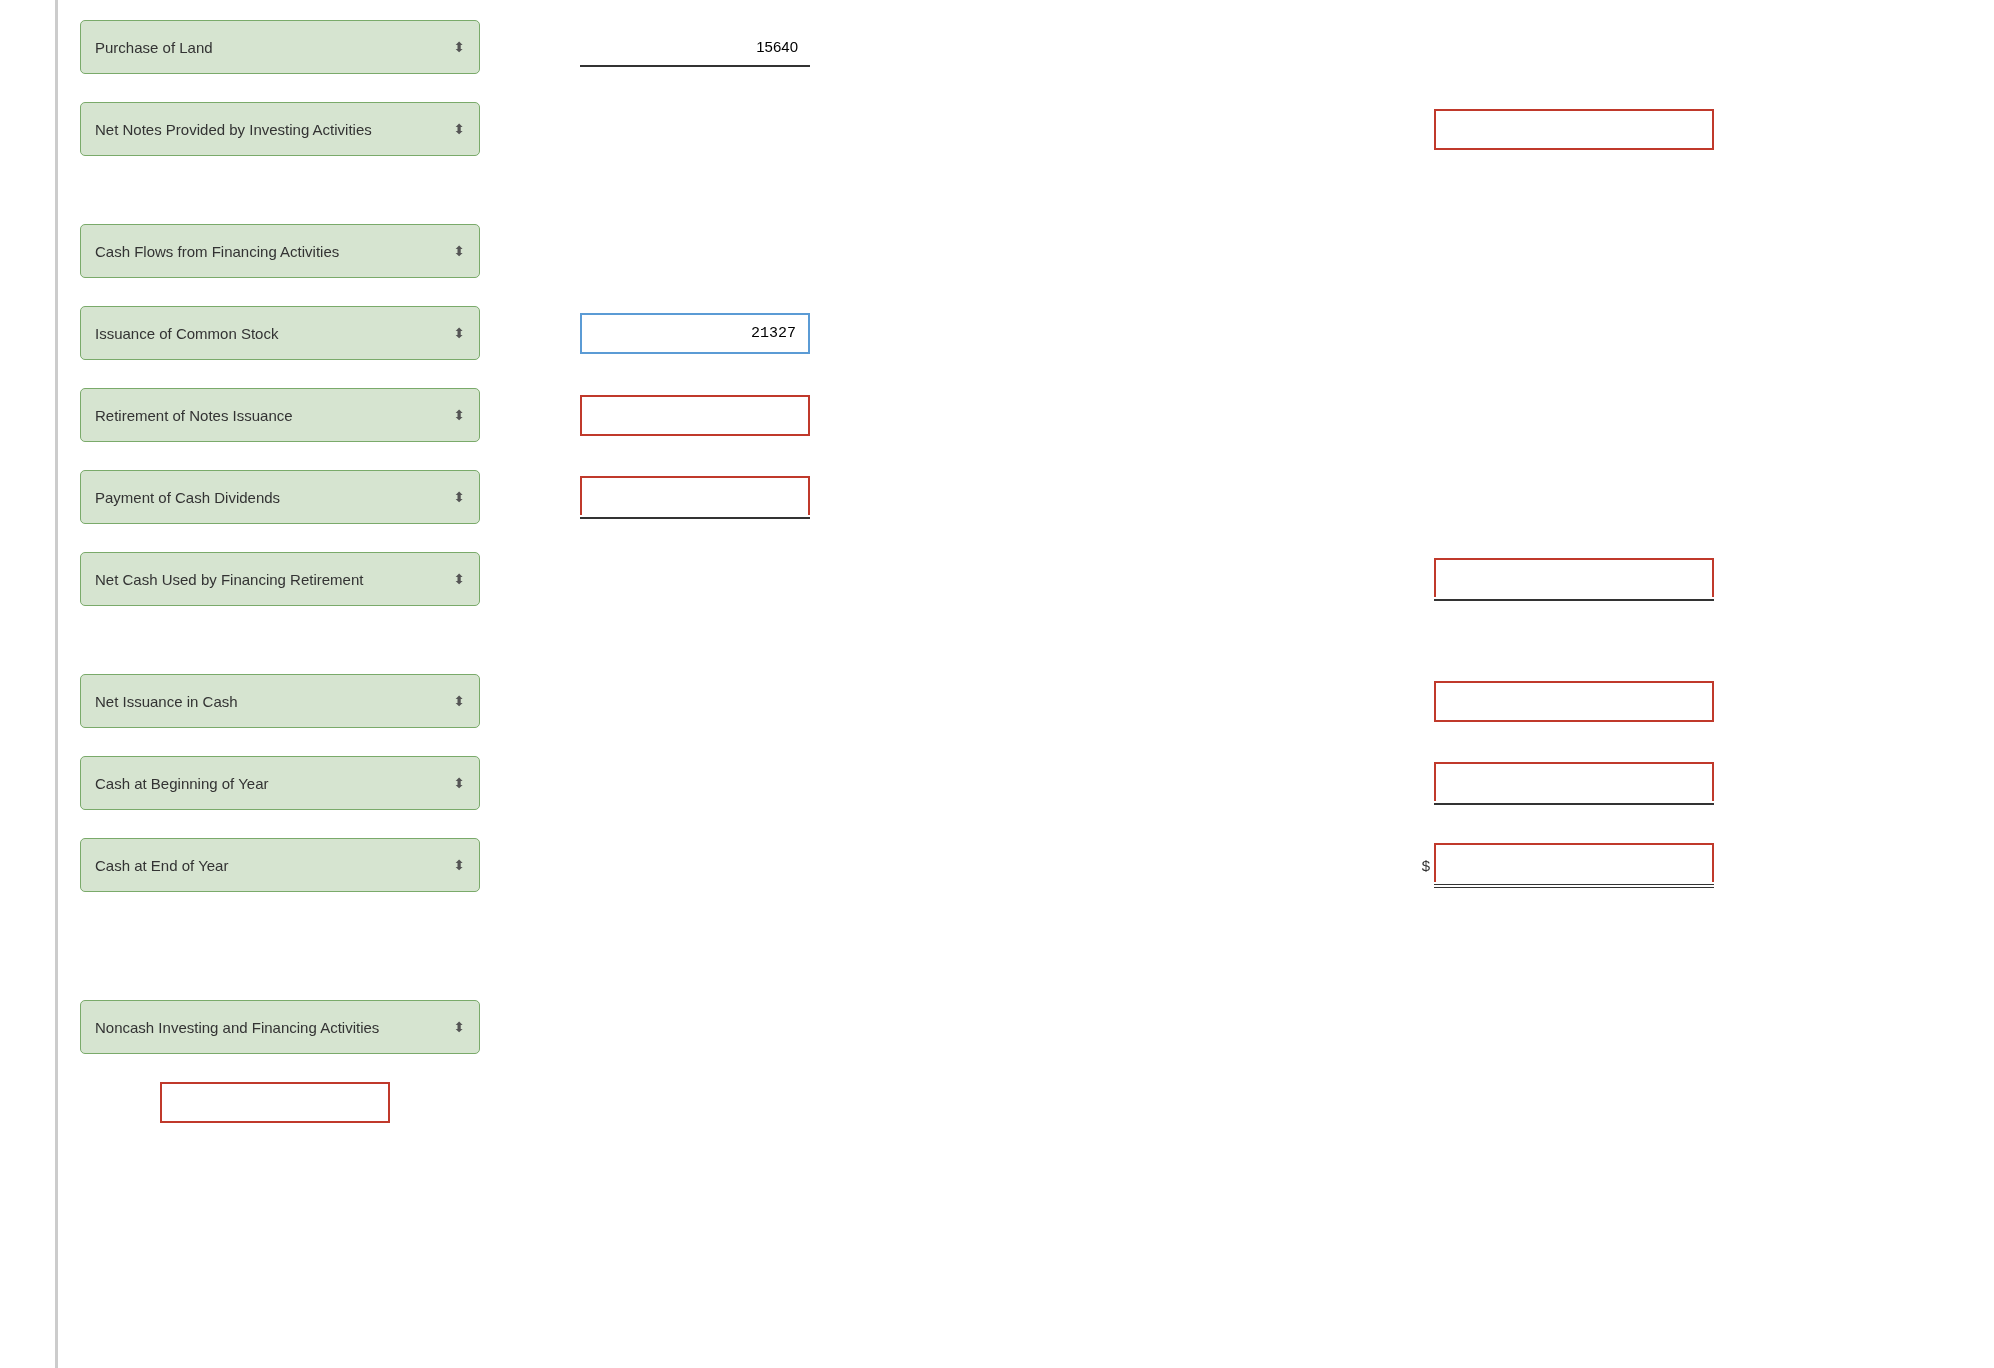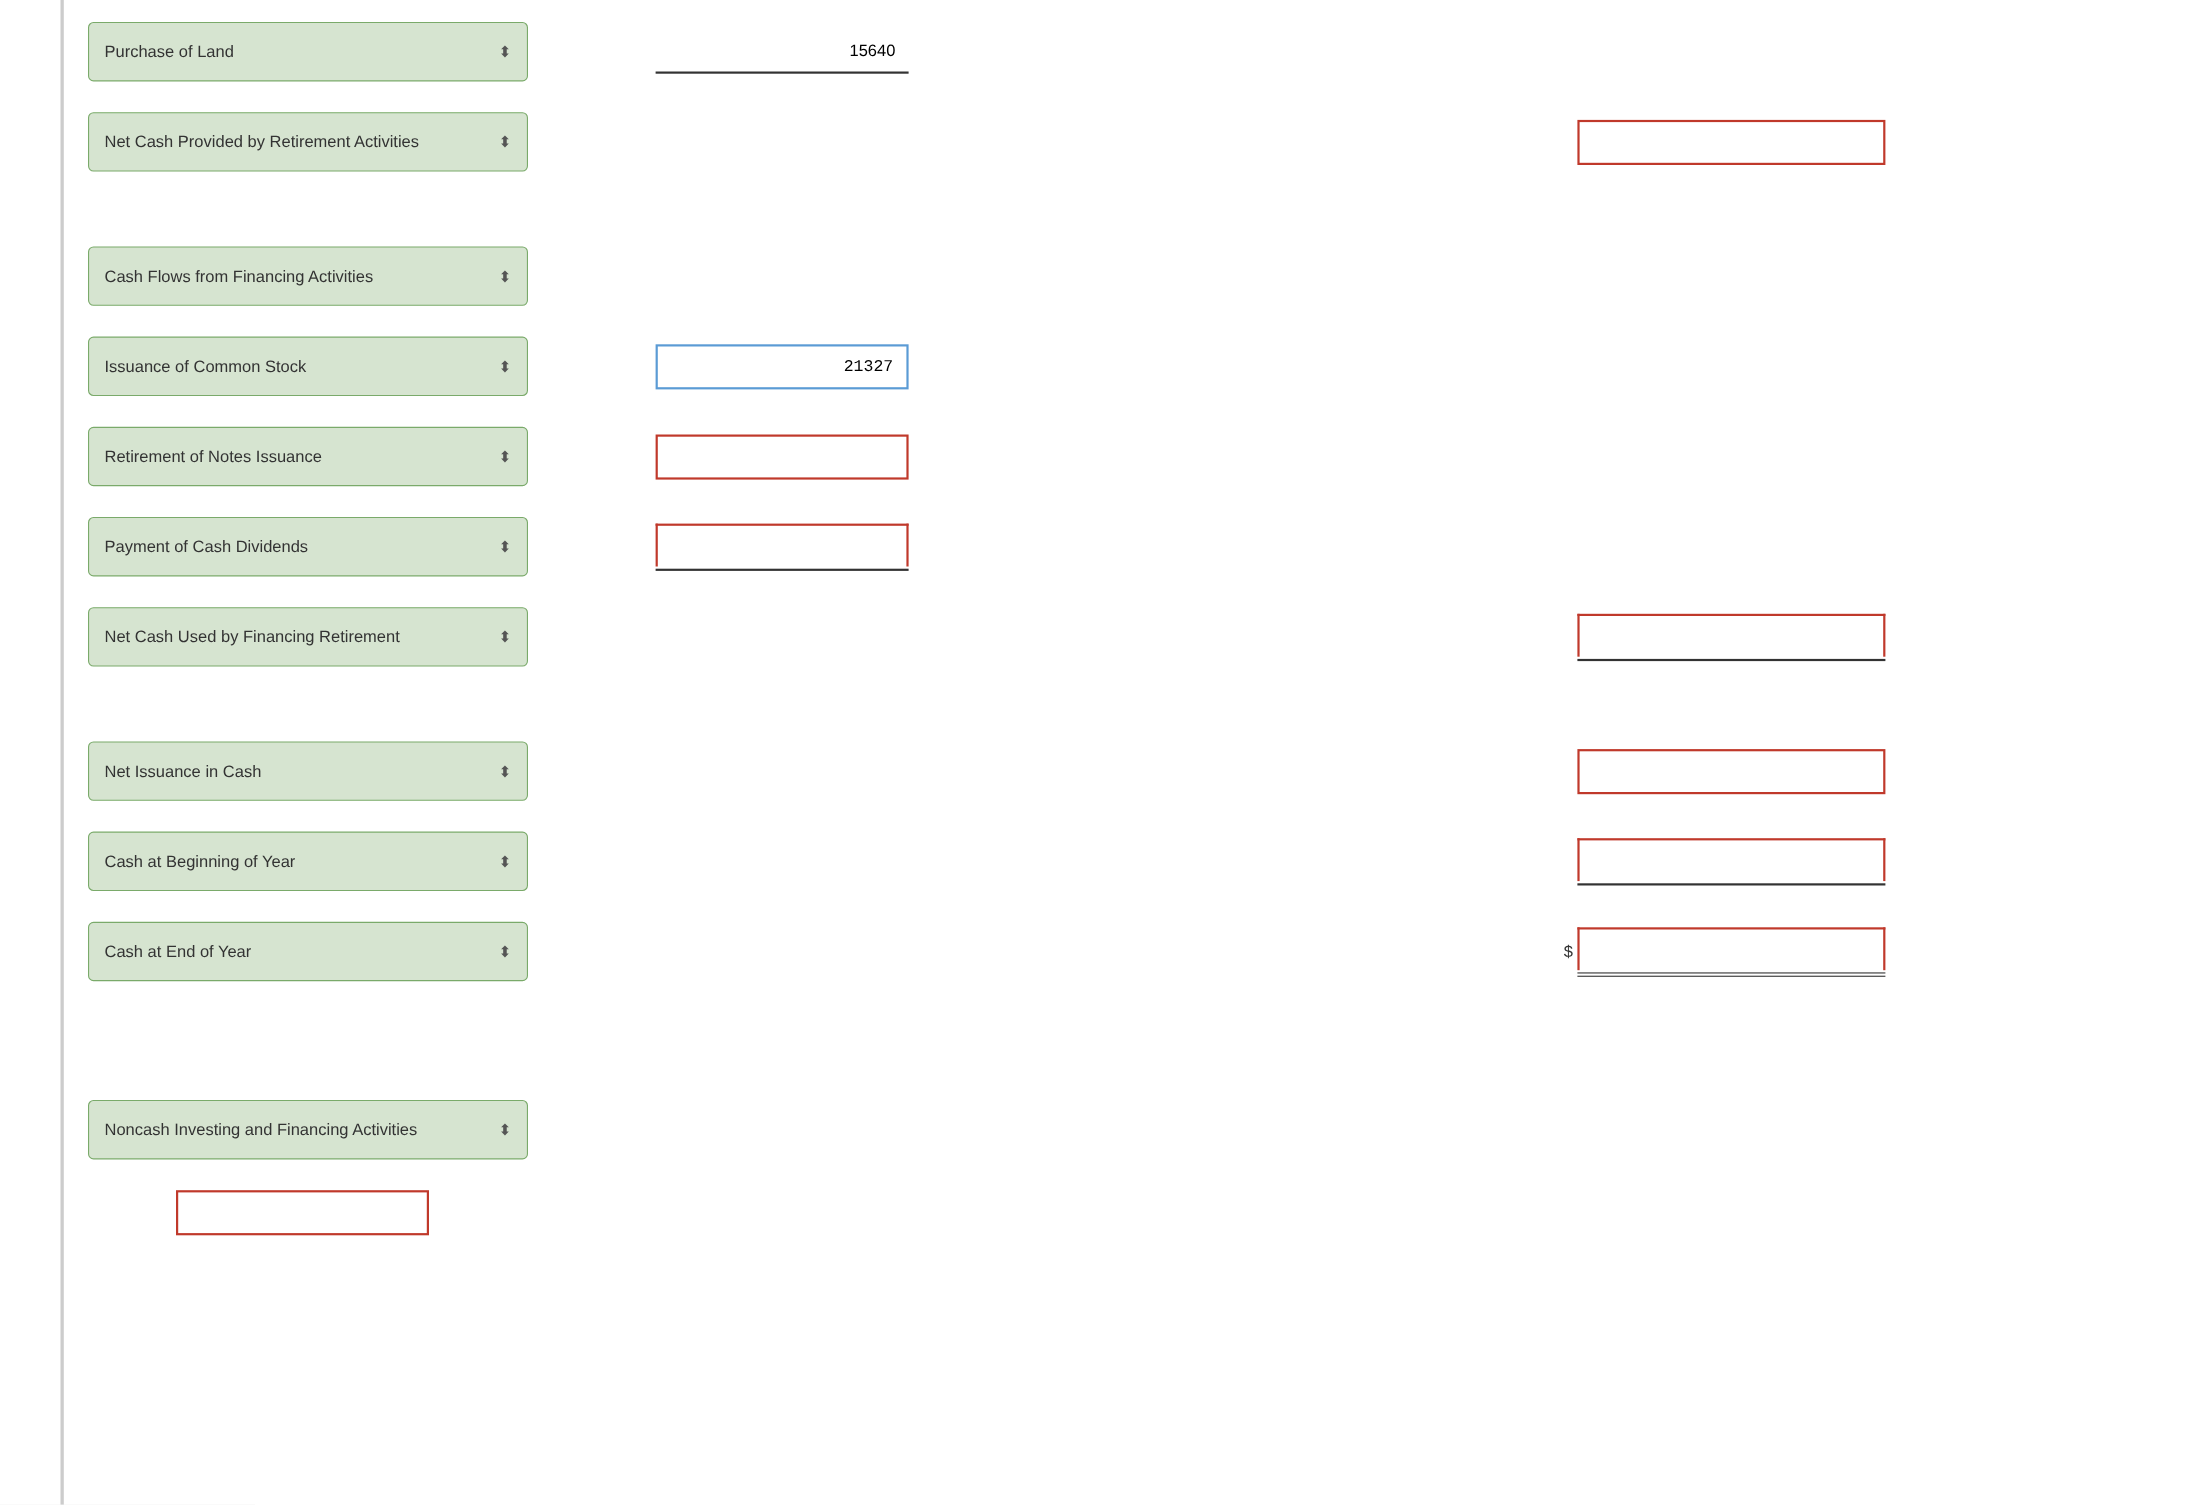--- a/index.html
+++ b/index.html
@@ -29,21 +29,21 @@
       top: 0;
       bottom: 0;
       width: 3px;
       background: #ccc;
     }
 
     .row {
       display: flex;
       align-items: center;
       margin-bottom: 28px;
-      gap: 36px;
+      gap: 20px;
     }
 
     .row-spacer {
       height: 40px;
     }
 
     .label-select {
       display: flex;
       align-items: center;
       background: #d6e4d0;
@@ -136,21 +136,21 @@
       <span>Purchase of Land</span>
       <span class="chevron">⬍</span>
     </div>
     <div class="mid-section">
       <input type="text" class="input-box" value="15640" style="">
     </div>
   </div>
 
   <div class="row">
     <div class="label-select">
-      <span>Net Cash Provided by Retirement Activities</span>
+      <span>Net Notes Provided by Investing Activities</span>
       <span class="chevron">⬍</span>
     </div>
     <div class="right-section">
       <input type="text" class="input-box-red-wide" value="" style="">
     </div>
   </div>
 
   <div class="row-spacer"></div>
 
   <div class="row">

